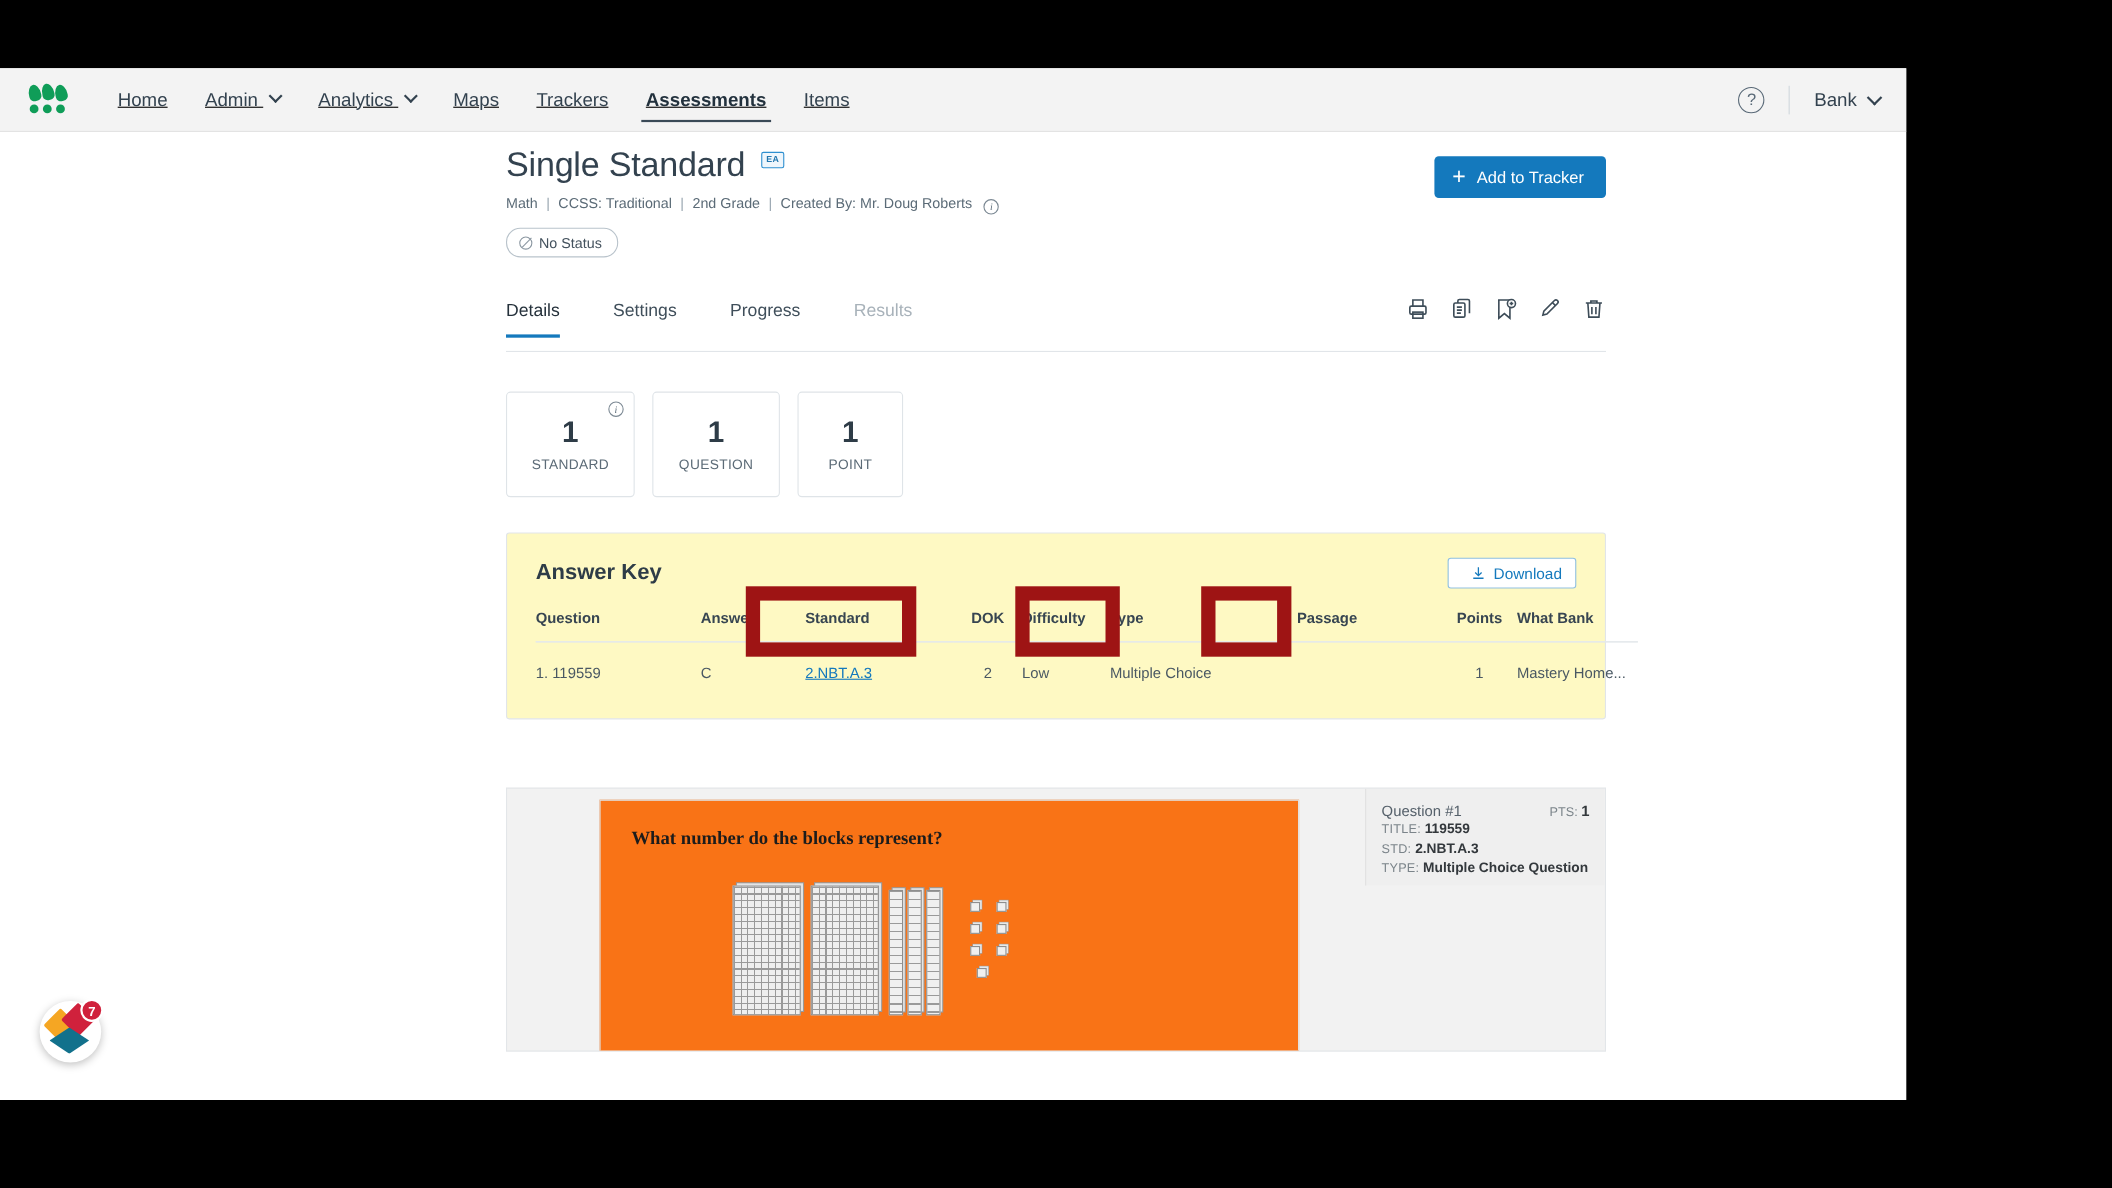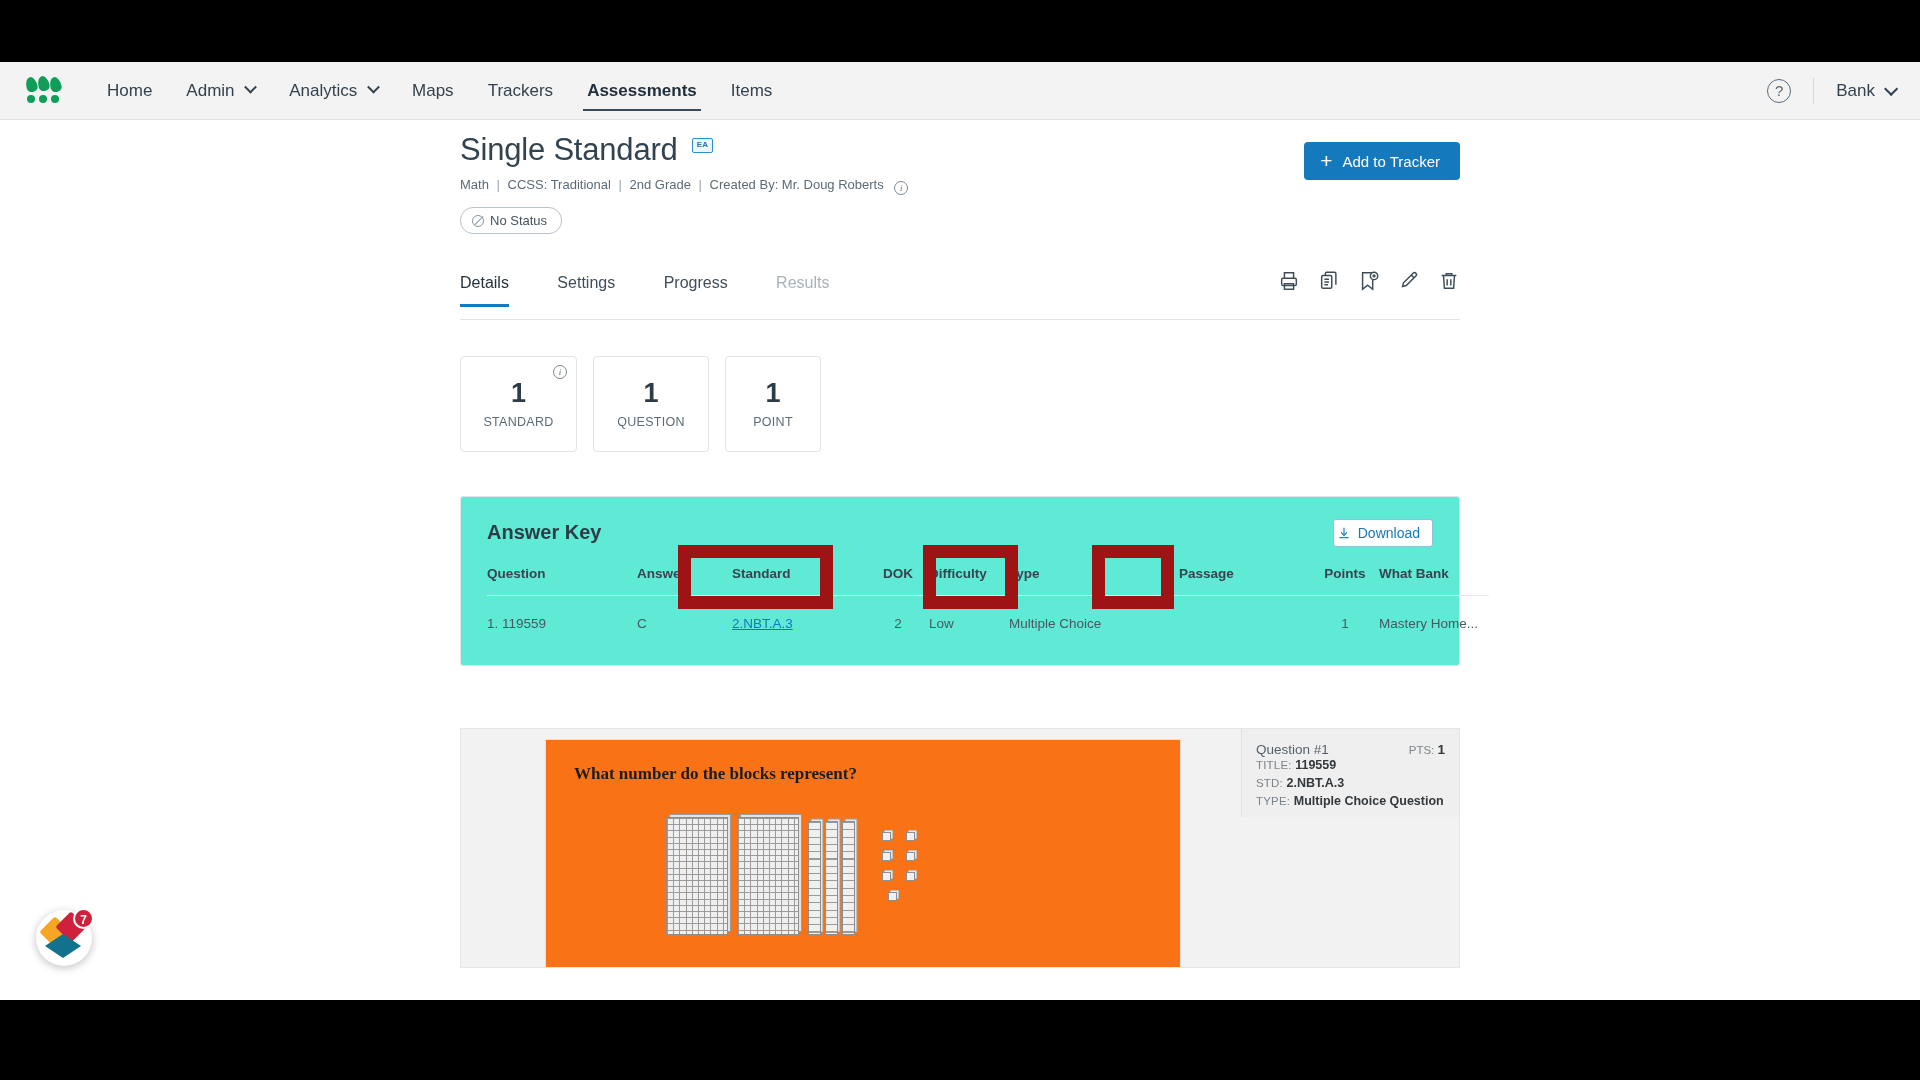--- a/index.html
+++ b/index.html
@@ -14,23 +14,24 @@
     position: absolute;
     left: 0; top: 0;
     width: 1920px; height: 1080px;
     background: #000;
   }
 
   
   #page {
     position: absolute;
     left: 0; top: 62px;
-    width: 1920px; height: 938px;
+    width: 1733px; height: 938px;
     background: #ffffff;
     overflow: hidden;
+    text-decoration: underline;
   }
 
   
   #topnav {
     position: relative;
     height: 58px;
     background: #f3f3f3;
     border-bottom: 1px solid #e3e3e3;
     display: flex;
     align-items: center;
@@ -316,42 +317,42 @@
     font-style: italic;
     font-family: "Liberation Serif", serif;
     text-align: center;
     line-height: 12px;
     color: #5b6b77;
     cursor: pointer;
   }
 
   
   #answer-key-panel {
-    margin-top: 44px;
+    margin-top: 32px;
     border: 1px solid #e1e5e9;
     border-radius: 3px;
-    background: #5eead4;
+    background: #fef9c3;
     padding: 24px 26px 34px 26px;
     position: relative;
   }
   #answer-key-title {
     font-size: 20px;
     font-weight: bold;
     color: #2e3c47;
   }
   #download-btn {
     position: absolute;
     right: 26px; top: 22px;
     border: 1px solid #8fc0e2;
     border-radius: 3px;
     background: #fff;
     color: #1479bd;
     font-size: 14px;
     height: 28px;
-    padding: 0 12px 0 3px;
+    padding: 0 12px 0 20px;
     display: flex;
     align-items: center;
     gap: 7px;
     cursor: pointer;
     font-family: "Liberation Sans", sans-serif;
   }
 
   #ak-table {
     width: 100%;
     margin-top: 22px;

